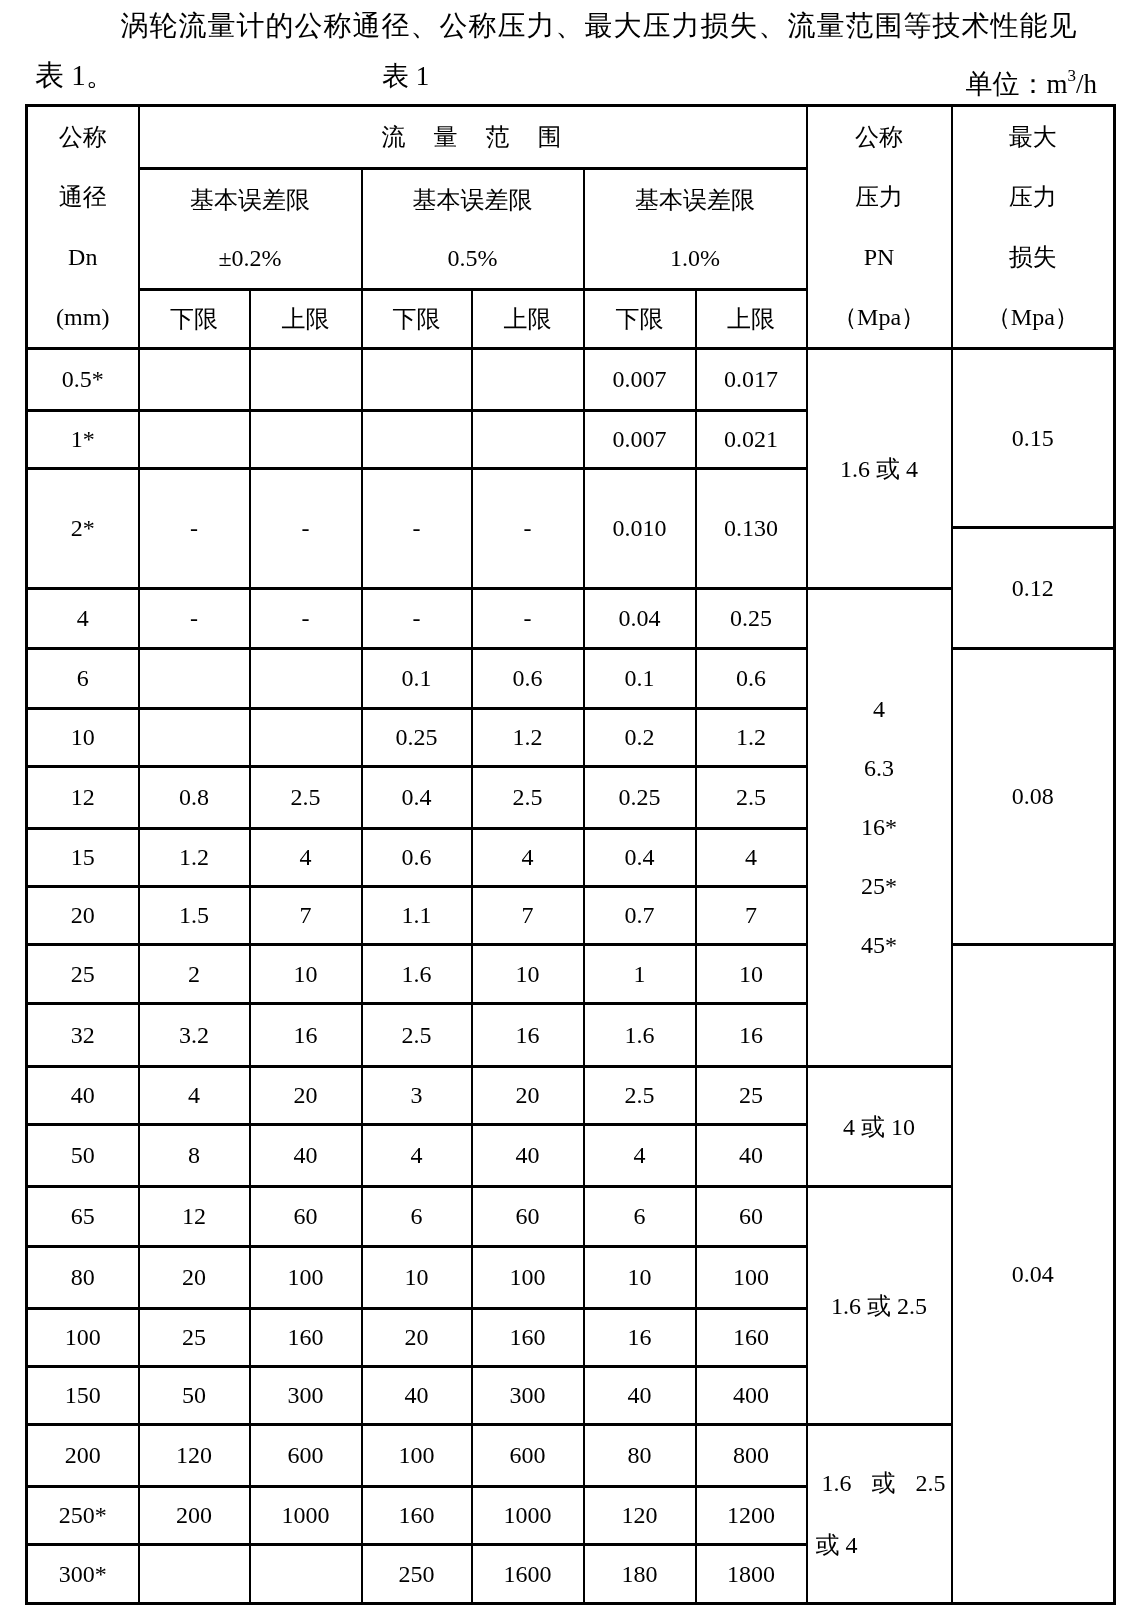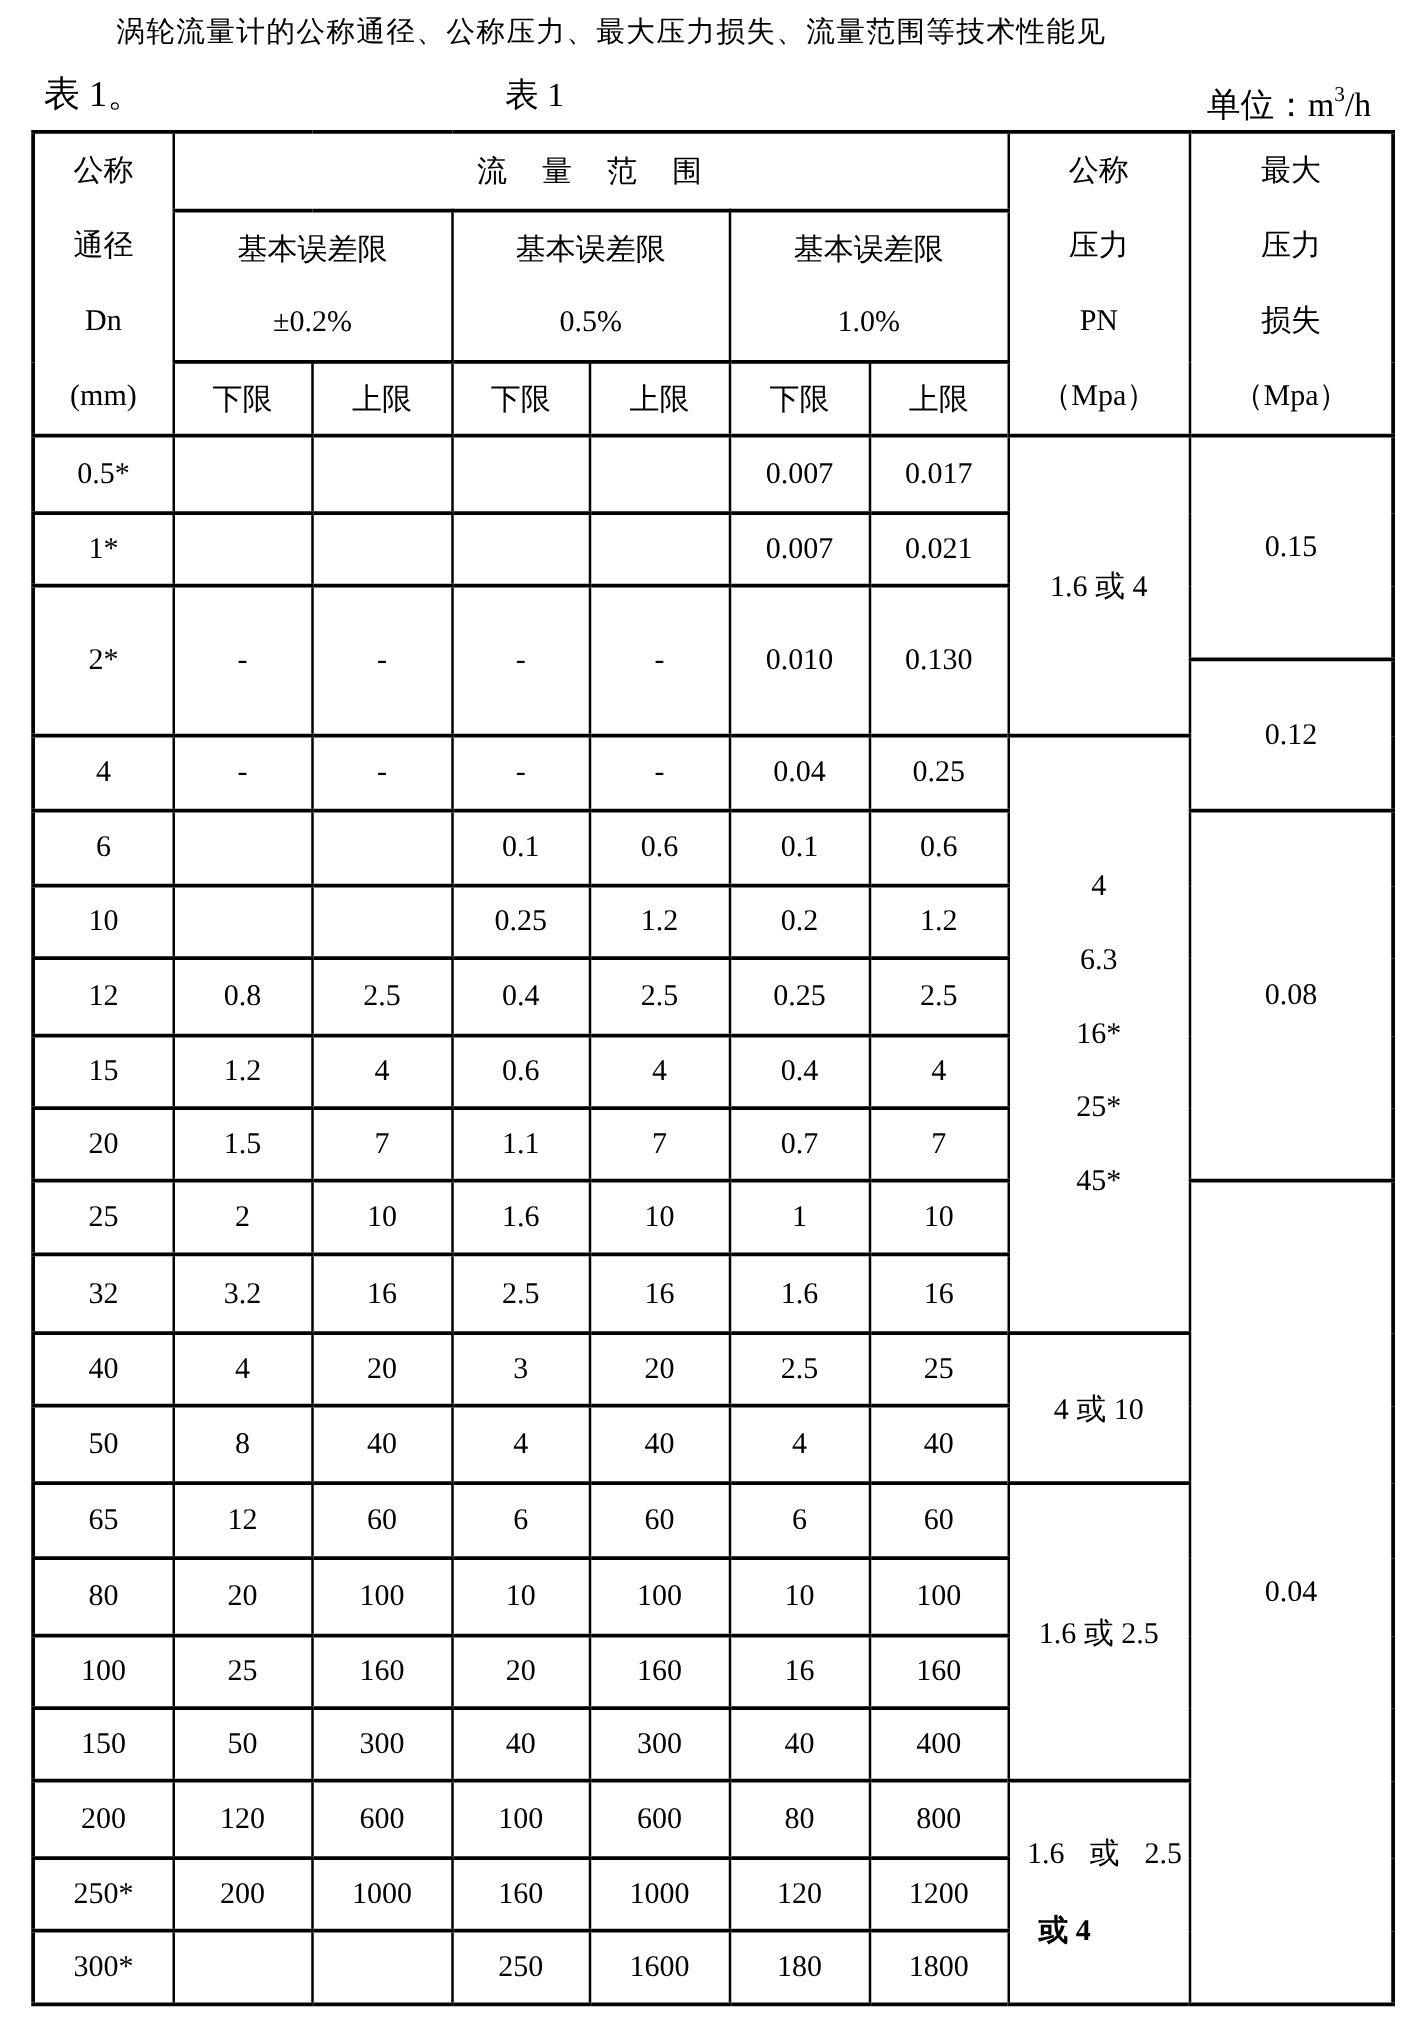--- a/index.html
+++ b/index.html
@@ -3,34 +3,35 @@
 <meta charset="utf-8">
 <style>
   html,body{margin:0;padding:0;background:#ffffff;}
   body{
     width:1135px;height:1619px;
     font-family:"Liberation Serif","DejaVu Serif",serif;
     color:#000;
     position:relative;
   }
   .intro{
-    font-size:23px;
+    font-size:28px;
     line-height:44px;
     margin:4px 30px 0 35px;
     text-indent:58px;
     letter-spacing:1px;
     white-space:nowrap;
+    text-align:center;
   }
   .caption-row{
     position:relative;
     height:54px;
     font-size:29px;
   }
   .caption-left{position:absolute;left:35px;top:8px;}
-  .caption-center{position:absolute;left:404px;top:10px;font-size:27px;}
+  .caption-center{position:absolute;left:382px;top:10px;font-size:27px;}
   .caption-unit{position:absolute;right:38px;top:18px;font-size:27px;margin-left:31px;}
   .caption-unit sup{font-size:17px;position:relative;top:-2px;}
 
   table.spec{
     border-collapse:collapse;
     table-layout:fixed;
     margin:2px 0 0 25px;
     width:1088px;
     border:3px solid #000;
   }
@@ -48,21 +49,21 @@
   .hline{line-height:60px;}
   .hline2{line-height:58px;}
   .pnline{line-height:59px;}
   .bold{font-weight:normal;}
   .flowtitle{letter-spacing:2px;}
   td.pn-last{vertical-align:middle;}
   .pn-last-l1{
     text-align:left;padding-left:14px;word-spacing:14px;line-height:62px;
   }
   .pn-last-l2{
-    text-align:left;padding-left:23px;line-height:62px;font-weight:bold;
+    text-align:left;padding-left:8px;line-height:62px;
   }
 </style>
 </head>
 <body>
 
 <div class="intro">涡轮流量计的公称通径、公称压力、最大压力损失、流量范围等技术性能见</div>
 
 <div class="caption-row">
   <span class="caption-left">表 1。</span>
   <span class="caption-center">表 1</span>

